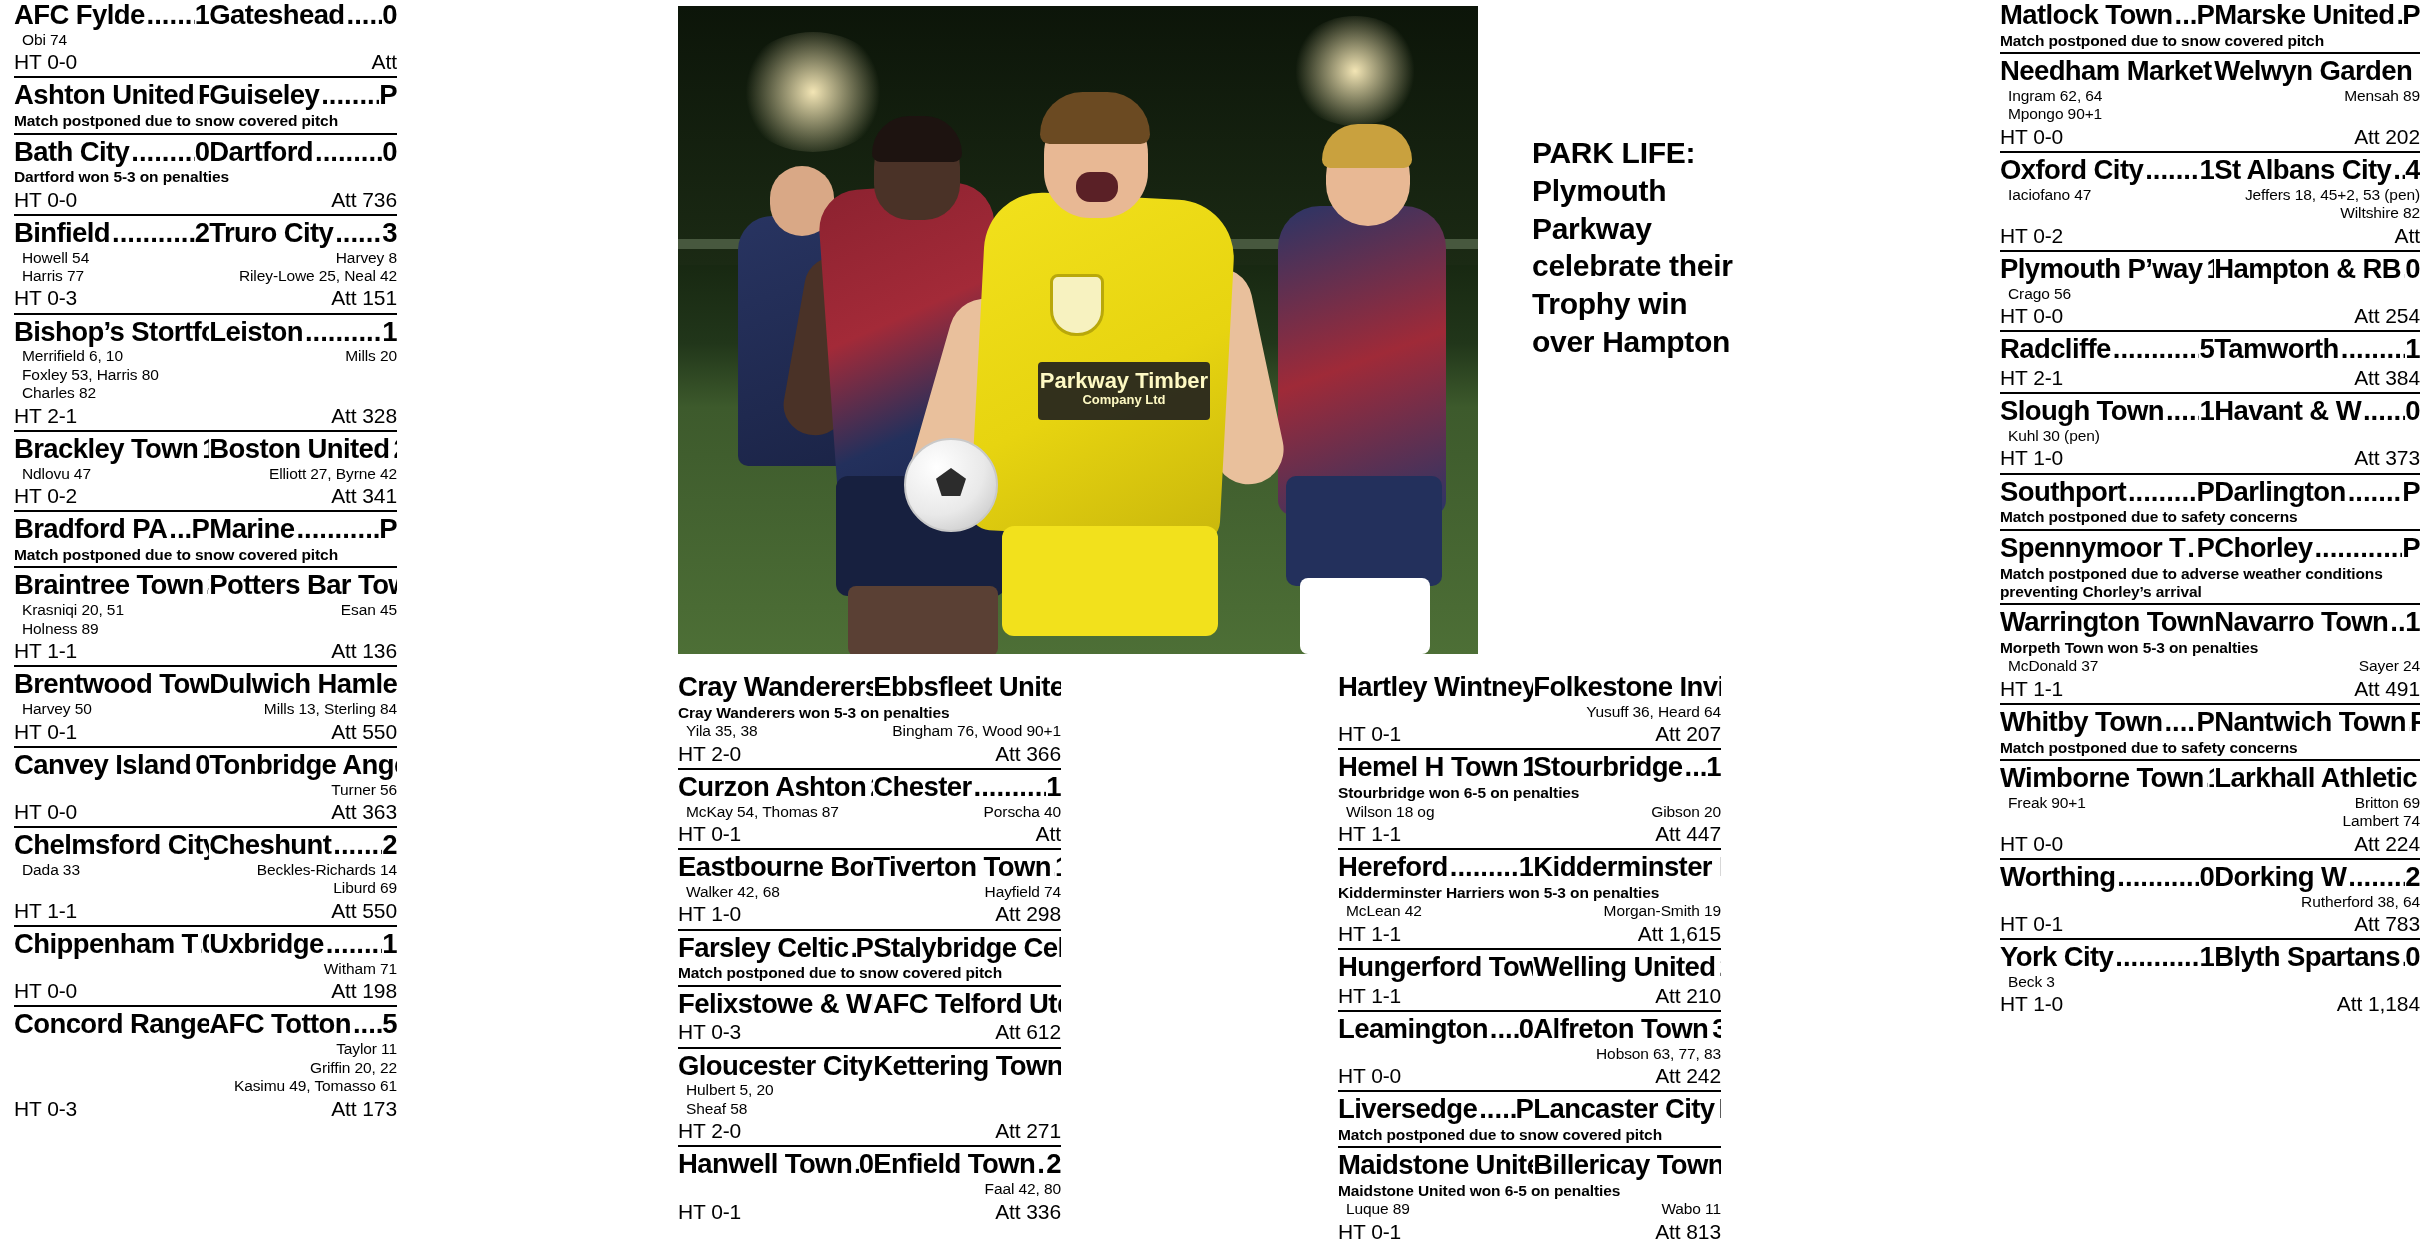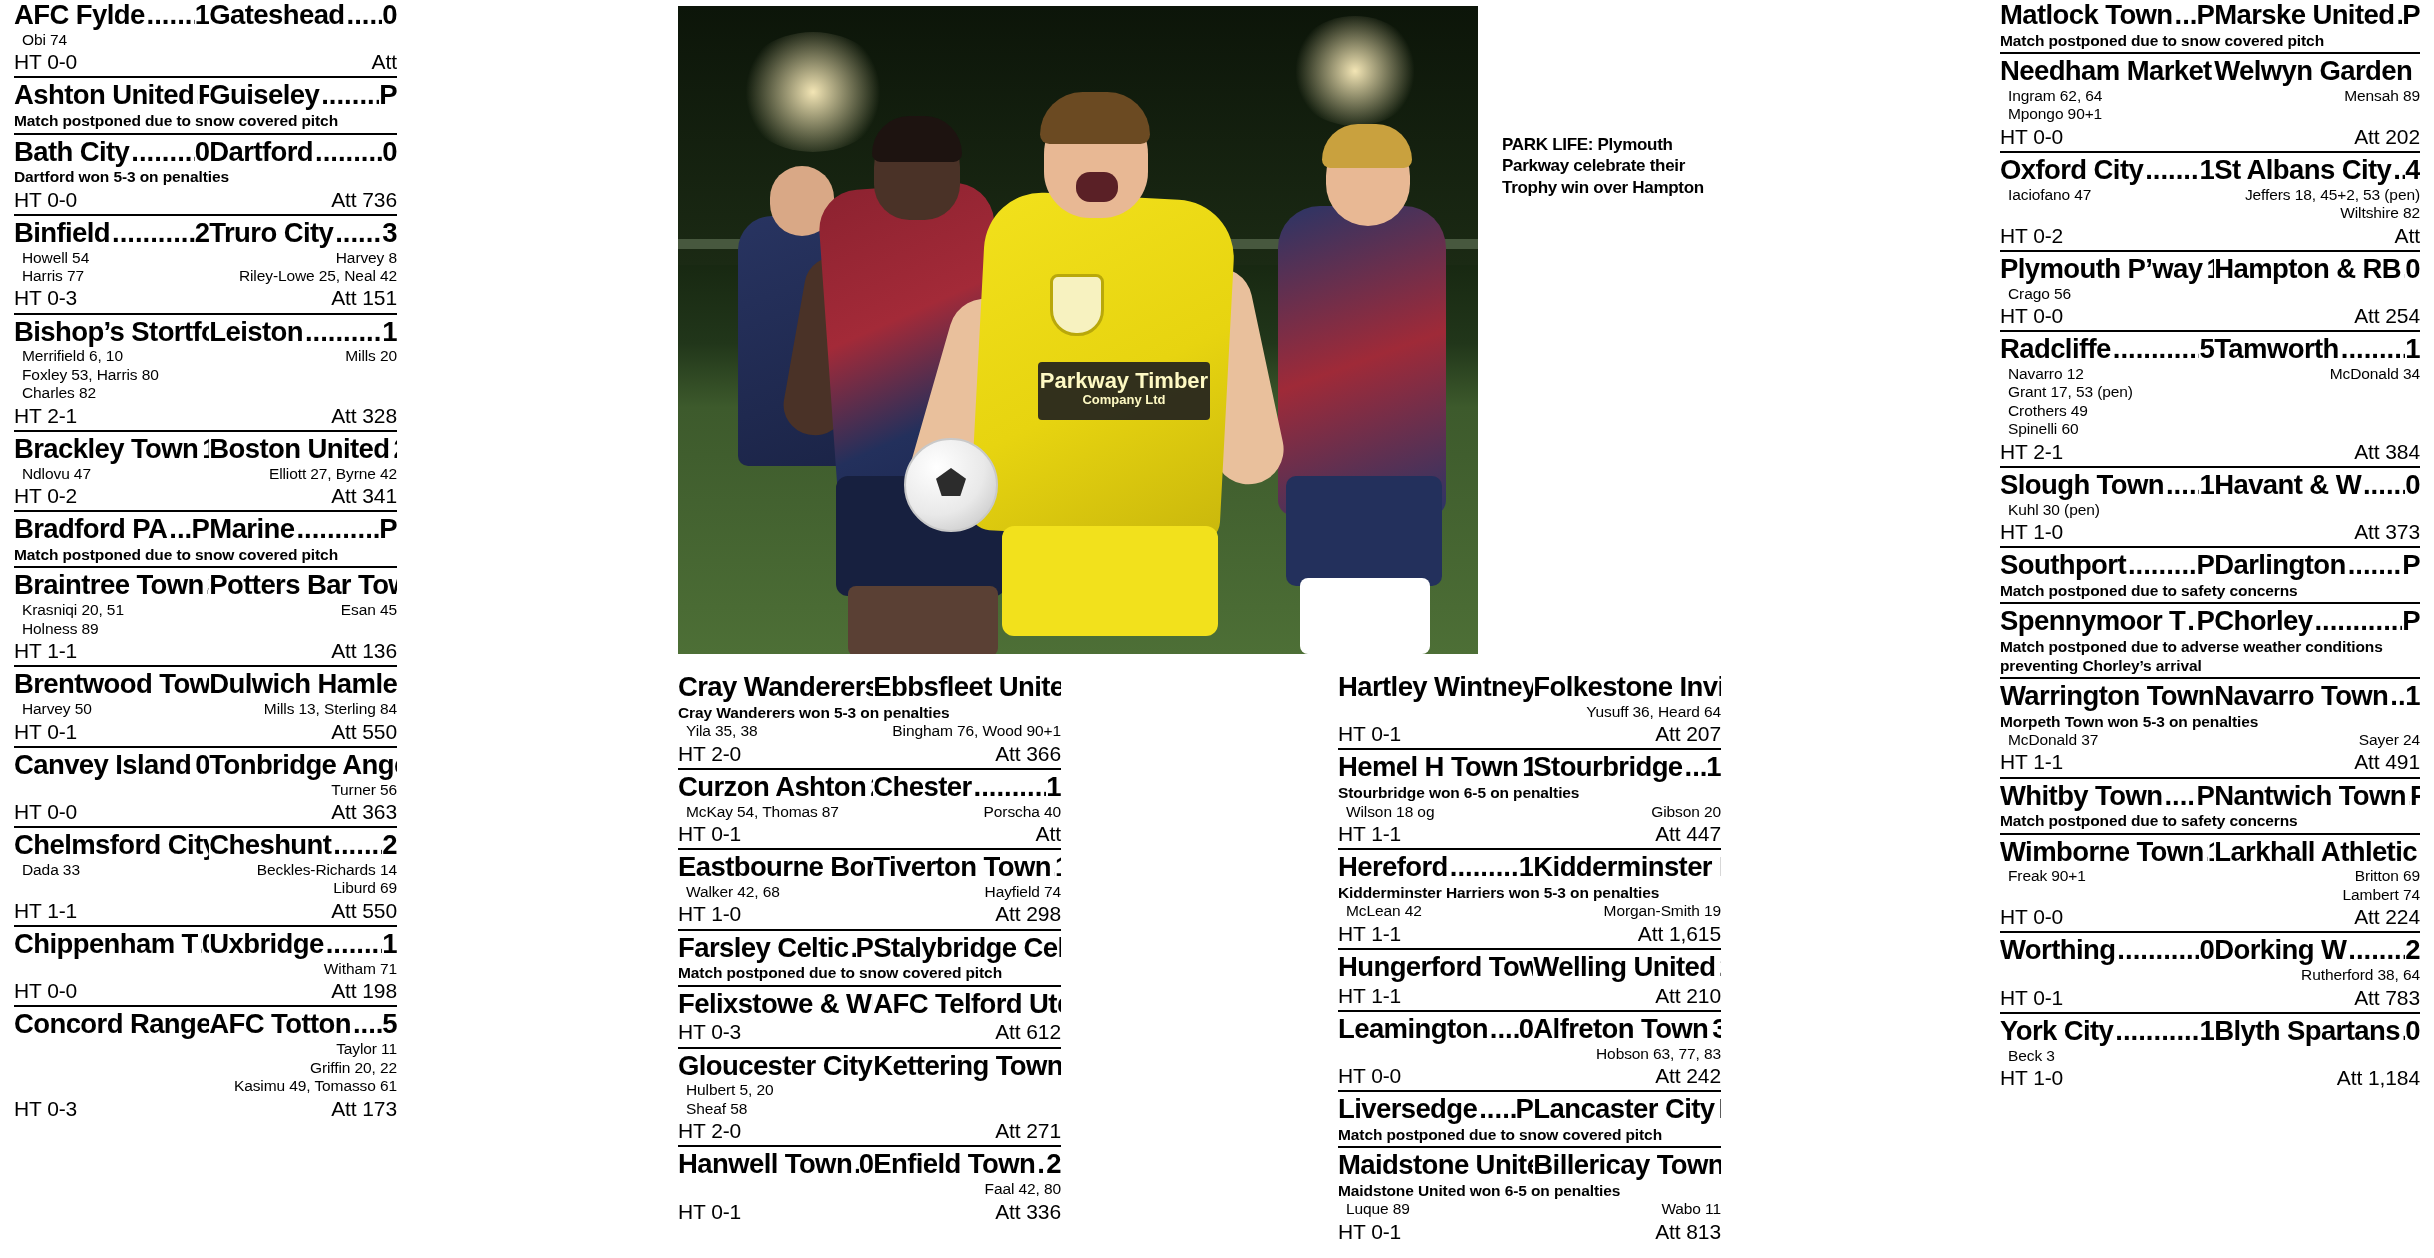--- a/index.html
+++ b/index.html
@@ -39,25 +39,25 @@
   .photo {
     position: absolute;
     left: 0; top: 0;
     width: 800px;
     height: 648px;
     background: #1d2a18;
     overflow: hidden;
   }
   .caption {
     position: absolute;
-    left: 824px;
+    left: 854px;
     top: 128px;
     width: 215px;
     font-weight: bold;
-    font-size: 17px;
+    font-size: 30px;
     line-height: 1.26;
     letter-spacing: -0.3px;
   }
 
   
   .match { margin-bottom: 1px; }
   .teamline {
     display: flex;
     align-items: baseline;
     font-weight: bold;
@@ -1028,38 +1028,20 @@
             <span class="nm">Radcliffe</span>
             <span class="dots">........................................</span>
             <span class="sc">5</span>
           </div>
           <div class="t away">
             <span class="nm">Tamworth</span>
             <span class="dots">........................................</span>
             <span class="sc">1</span>
           </div>
         </div>
-        <div class="scorers">
-          <div class="row">
-            <div class="l">Navarro 12</div>
-            <div class="r">McDonald 34</div>
-          </div>
-          <div class="row">
-            <div class="l">Grant 17, 53 (pen)</div>
-            <div class="r"></div>
-          </div>
-          <div class="row">
-            <div class="l">Crothers 49</div>
-            <div class="r"></div>
-          </div>
-          <div class="row">
-            <div class="l">Spinelli 60</div>
-            <div class="r"></div>
-          </div>
-        </div>
         <div class="htrow">
           <div>HT 2-1</div>
           <div>Att 384</div>
         </div>
       </div>
       <div class="rule"></div>
       <div class="match">
         <div class="teamline">
           <div class="t home">
             <span class="nm">Slough Town</span>

